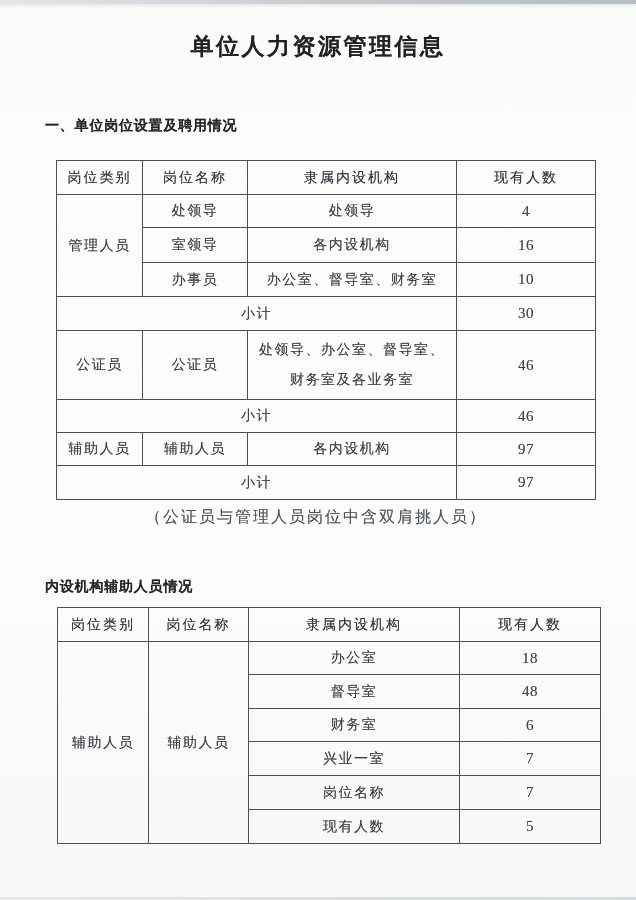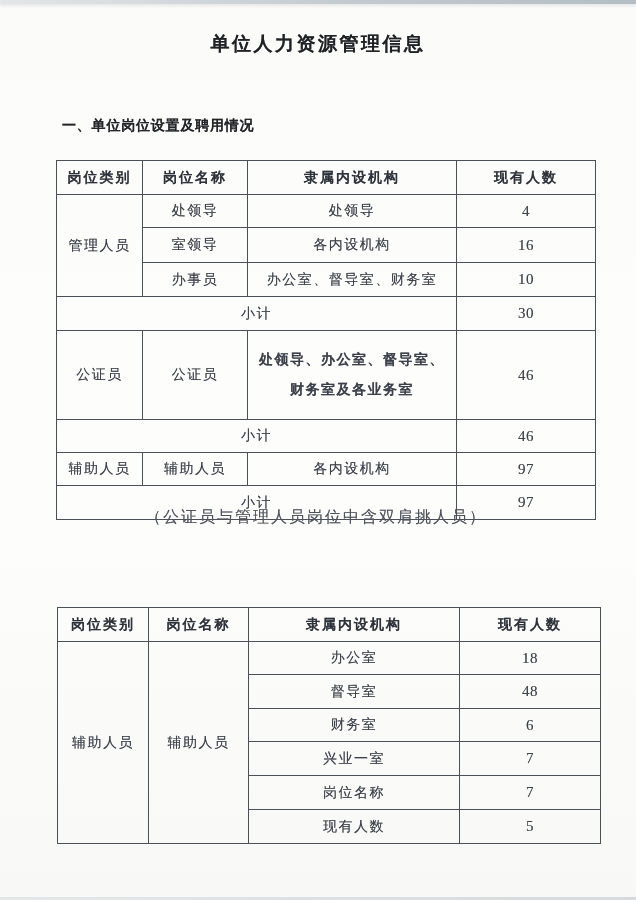--- a/index.html
+++ b/index.html
@@ -21,26 +21,26 @@
   .scan-edge-bottom{
     position:absolute;bottom:0;left:0;right:0;height:3px;
     background:linear-gradient(90deg,#e2e4e5,#d0d4d6);
     opacity:.85;
   }
   
   .doc-title{
     position:absolute;top:31px;left:0;width:100%;
     text-align:center;
     font-family:"Liberation Sans",sans-serif;
-    font-weight:bold;font-size:19px;letter-spacing:2.5px;
+    font-weight:bold;font-size:23px;letter-spacing:2.5px;
     color:#1f2125;margin:0;
     text-shadow:0 0 .6px rgba(40,42,48,.65);
   }
   .sec-heading{
-    position:absolute;left:62px;
+    position:absolute;left:45px;
     font-family:"Liberation Sans",sans-serif;
     font-weight:bold;font-size:14px;letter-spacing:.8px;
     color:#232529;
     text-shadow:0 0 .5px rgba(40,42,48,.6);
   }
   .sec1{top:117px;}
   .sec2{top:578px;}
   .date-note{
     position:absolute;top:136px;right:23px;
     font-size:13.5px;letter-spacing:1px;color:#3e454f;
@@ -53,28 +53,28 @@
   .grid th,.grid td{
     border:1.5px solid #4b4f57;
     text-align:center;vertical-align:middle;
     padding:0 6px;
     font-size:14px;letter-spacing:1.5px;
     color:#3b404a;
     text-shadow:0 0 .5px rgba(70,76,86,.55);
     overflow:hidden;
   }
   .grid th{
-    font-weight:700;letter-spacing:2px;color:#2e333b;
+    font-weight:400;letter-spacing:2px;color:#2e333b;
   }
   .grid td.num{
     font-size:15px;letter-spacing:.5px;color:#3f444c;
   }
   .t1{left:56px;top:160px;width:539px;}
   .t2{left:57px;top:607px;width:543px;}
-  .t1 td.org-wrap{line-height:30px;padding:14px 10px;font-weight:bold;}
+  .t1 td.org-wrap{line-height:30px;padding:4px 10px;}
   .t1-note{
     position:absolute;top:507px;left:56px;width:520px;
     text-align:center;
     font-size:16px;letter-spacing:2px;color:#4d535c;
     text-shadow:0 0 .5px rgba(90,96,105,.5);
   }
 </style>
 </head>
 <body>
 
@@ -139,20 +139,21 @@
       </tr>
       <tr style="height:34px">
         <td colspan="3">小计</td>
         <td class="num">97</td>
       </tr>
     </tbody>
   </table>
 
   <div class="t1-note">（公证员与管理人员岗位中含双肩挑人员）</div>
 
+  <div class="sec-heading sec2">内设机构辅助人员情况</div>
 
   <table class="grid t2">
     <colgroup>
       <col style="width:91px">
         <col style="width:100px">
         <col style="width:211px">
         <col style="width:141px">
     </colgroup>
     <tbody>
       <tr style="height:34px">

